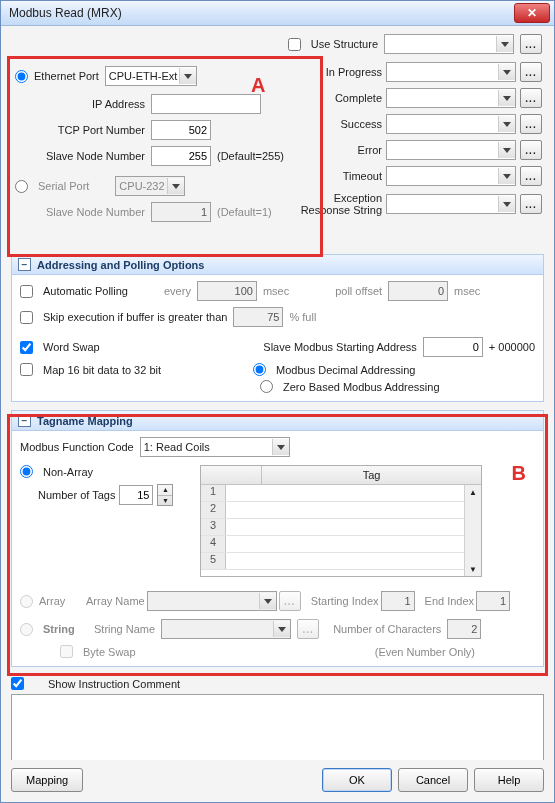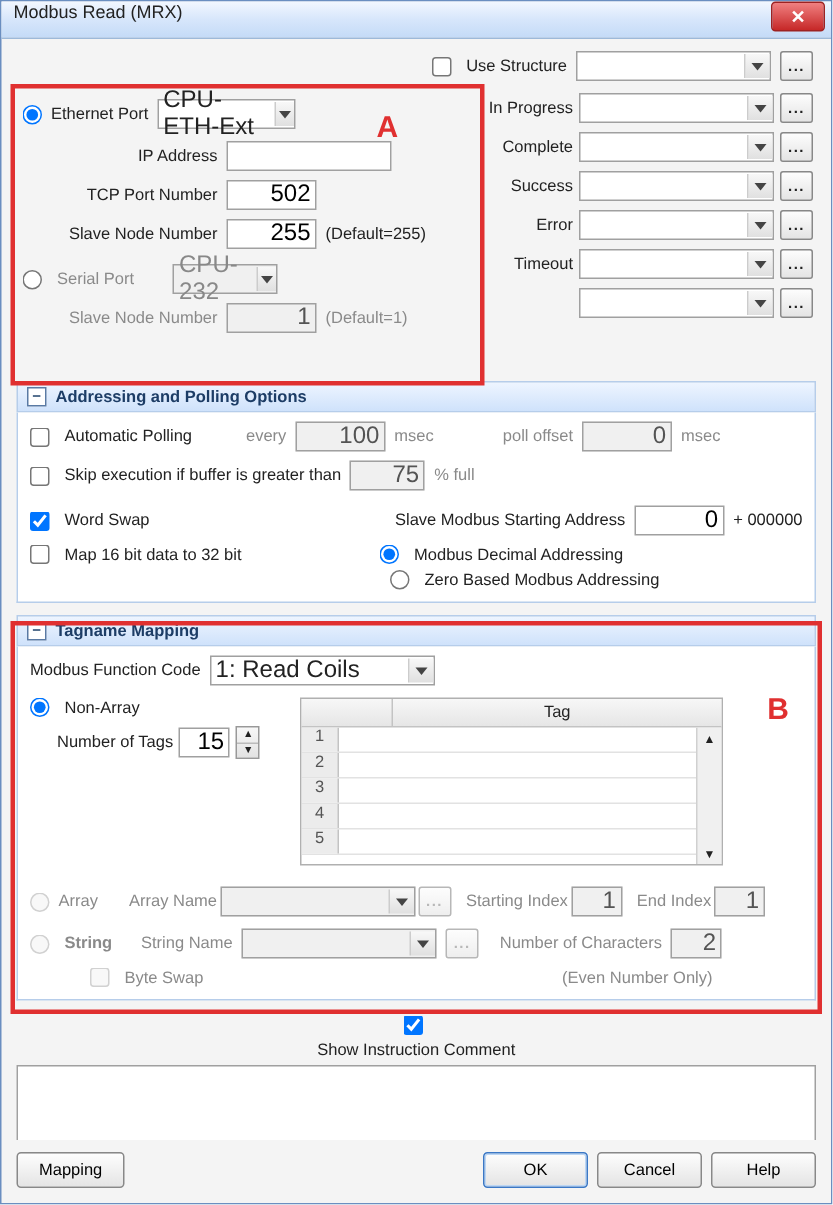--- a/index.html
+++ b/index.html
@@ -18,21 +18,21 @@
     background: #f4f4f4;
     display: flex;
     flex-direction: column;
     position: relative;
   }
   .titlebar {
     height: 24px;
     background: linear-gradient(to bottom, #f2f7ff, #d7e6fb 50%, #c4dbf7);
     border-bottom: 1px solid #9db9d9;
     display: flex;
-    align-items: flex-start;
+    align-items: center;
     padding: 0 4px 0 8px;
     font-size: 12px;
   }
   .titlebar .title { flex: 1; }
   .titlebar .close {
     width: 34px; height: 18px;
     background: linear-gradient(to bottom,#f08080,#c62828);
     border: 1px solid #9d2222;
     border-radius: 3px;
     display: flex; align-items: center; justify-content: center;
@@ -47,21 +47,21 @@
   }
   .row { display: flex; align-items: center; }
 
   label, span.lbl { white-space: nowrap; }
 
   input[type="text"], .combo, select {
     height: 20px;
     box-sizing: border-box;
     border: 1px solid #a0a0a0;
     background: #fff;
-    font-size: 16px;
+    font-size: 11px;
     padding: 1px 3px;
   }
   .combo {
     display: inline-flex; align-items: center; justify-content: space-between;
     padding-right: 0;
     background: #fff;
     cursor: pointer;
   }
   .combo.disabled { color: #888; background: #f0f0f0; }
   .combo .arrow {
@@ -315,20 +315,21 @@
             <span></span>
             <span class="arrow">
               <span class="tri-down"></span>
             </span>
           </div>
         <div class="sq-btn">
             <span>...</span>
           </div>
       </div>
       <div class="row">
+        <span class="lbl" style="width:90px; text-align:right; white-space:normal;">Exception Response String</span>
         <div class="combo status-combo">
             <span></span>
             <span class="arrow">
               <span class="tri-down"></span>
             </span>
           </div>
         <div class="sq-btn">
             <span>...</span>
           </div>
       </div>
@@ -491,21 +492,21 @@
           <span style="flex:1"></span>
           <span class="lbl" style="margin-right:60px;">(Even Number Only)</span>
         </div>
       </div>
 
       <div class="redbox" style="left:-4px; top:4px; right:-4px; height:256px;"></div>
       <div class="redlabel" style="right:18px; top:52px;">B</div>
     </div>
 
     
-    <div class="row" style="gap:4px; margin-top:10px;flex-direction:column;">
+    <div class="row" style="gap:20px; margin-top:10px;">
       <input type="checkbox" checked="" style="">
       <span class="lbl">Show Instruction Comment</span>
     </div>
     <textarea class="comment" style="margin-top: 4px;"></textarea>
 
   </div>
 
   <div class="footer">
     <button class="btn">Mapping</button>
     <span class="spacer"></span>

